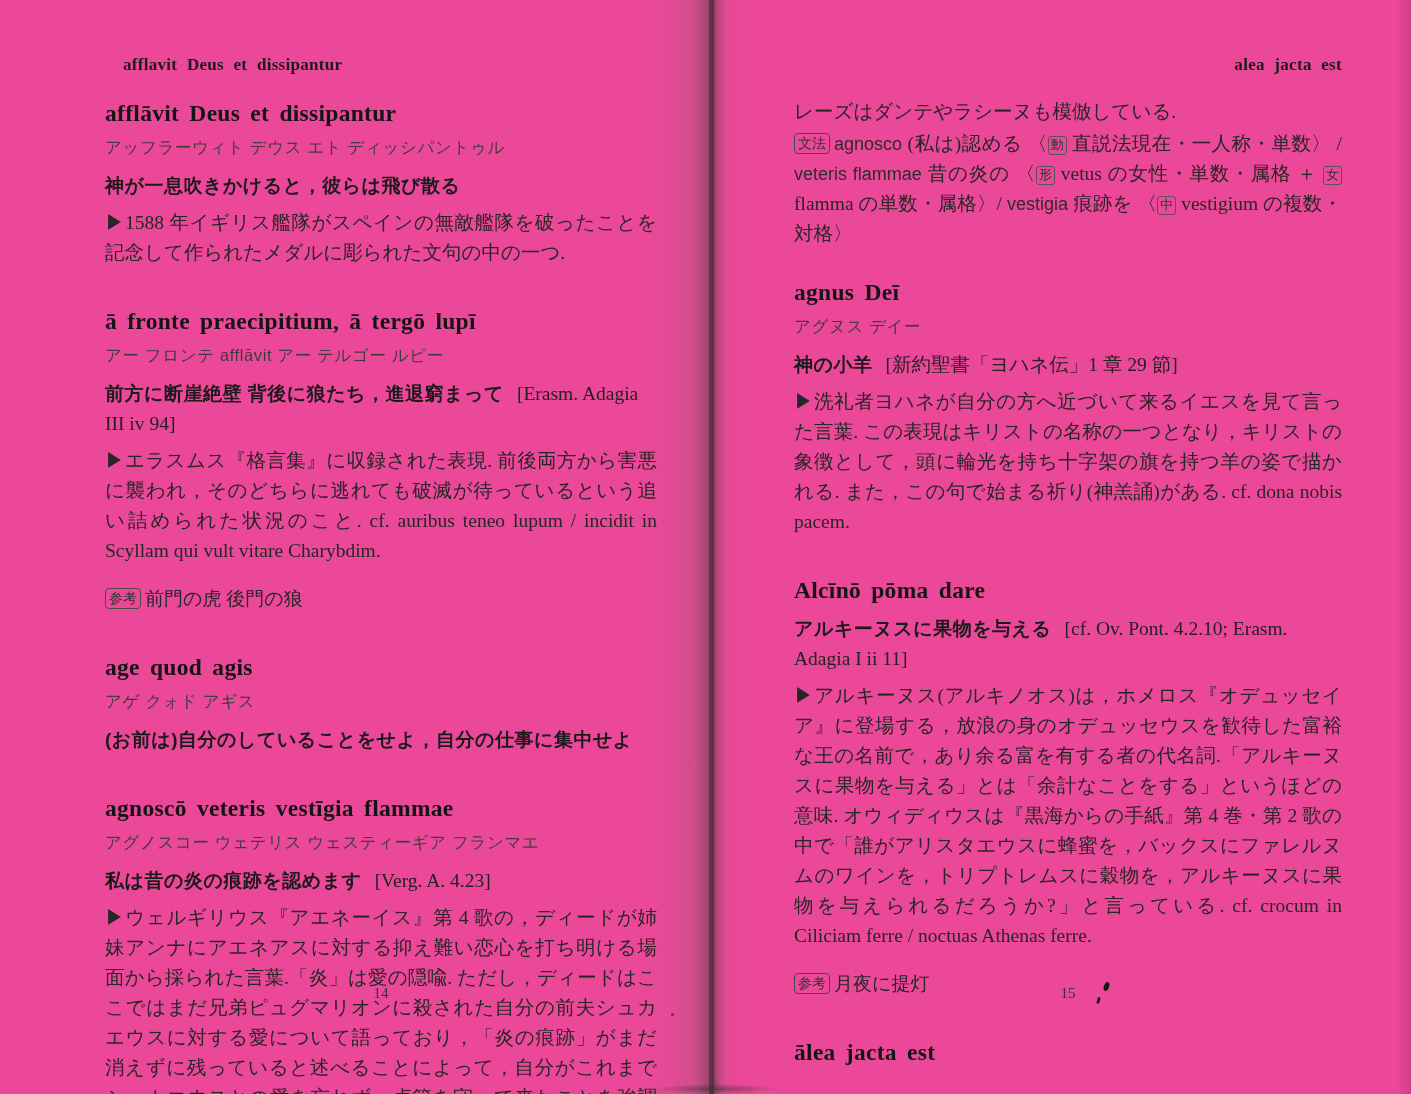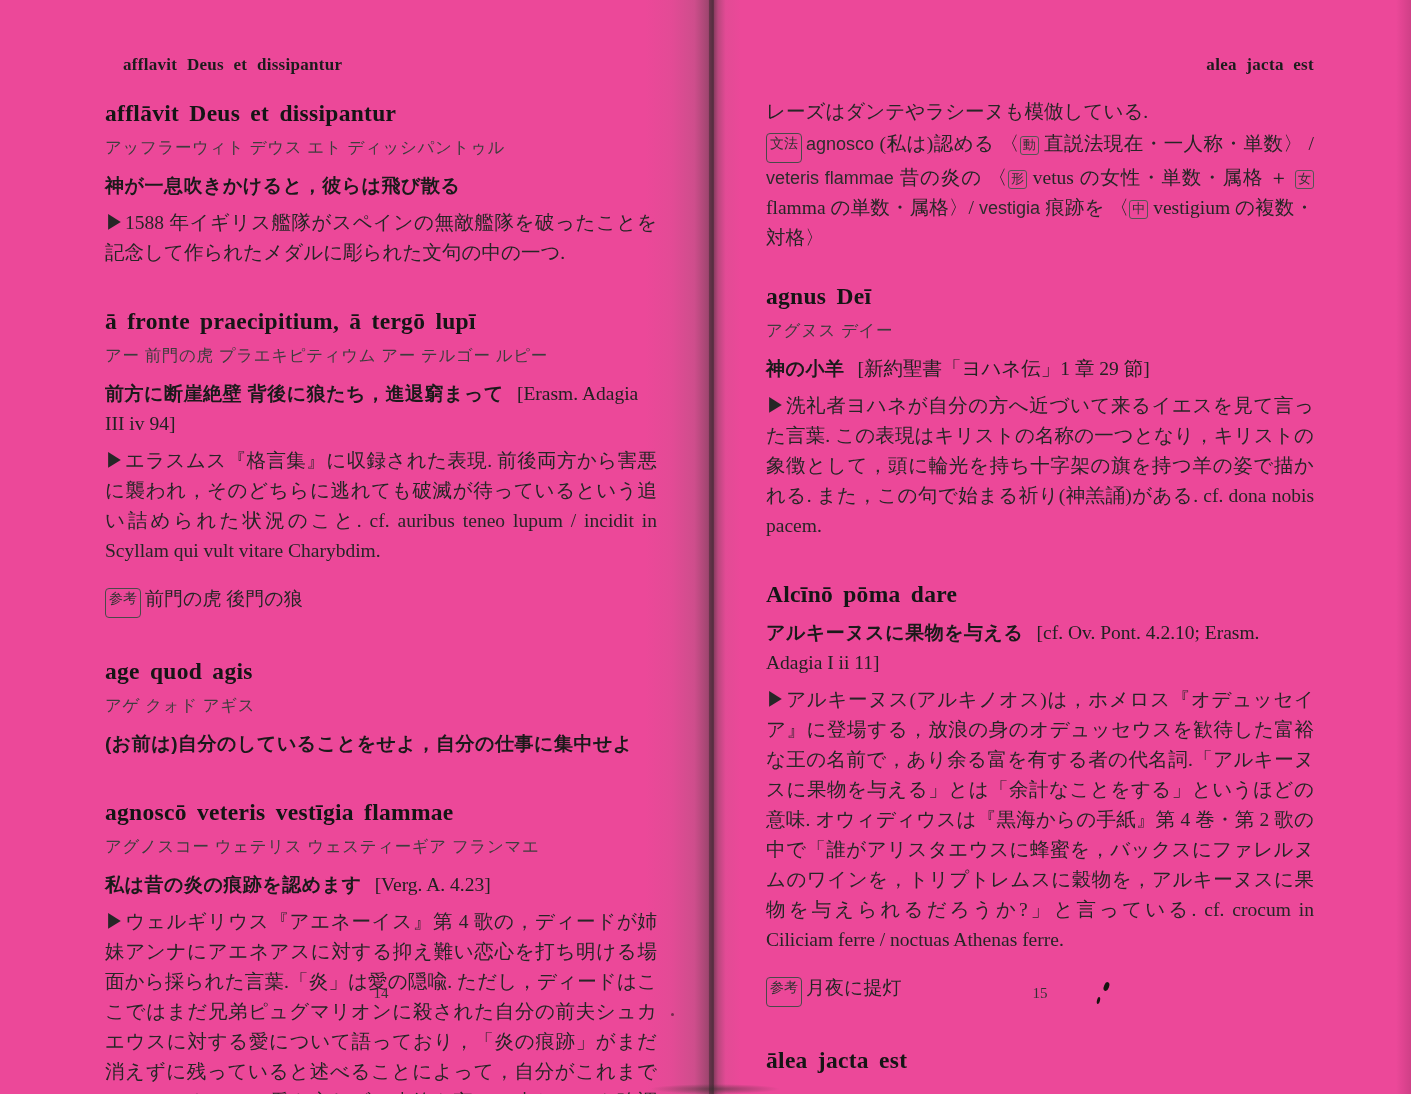--- a/index.html
+++ b/index.html
@@ -33,21 +33,21 @@
     position:absolute; left:650px; top:1084px; width:130px; height:10px;
     background:radial-gradient(closest-side, rgba(45,44,40,0.5), rgba(45,44,40,0));
   }
   .speck { position:absolute; background:#16140f; border-radius:45% 55% 50% 50%; }
   .speck-1 { left:1104px; top:982px; width:5px; height:9px; transform:rotate(22deg); }
   .speck-2 { left:1097px; top:997px; width:3px; height:7px; transform:rotate(14deg); }
   .speck-3 { left:671px; top:1013px; width:3px; height:3px; border-radius:50%; opacity:0.55; }
 
   .page { position:absolute; top:55px; }
   .page-left  { left:105px; width:552px; }
-  .page-right { left:766px; width:548px; }
+  .page-right { left:794px; width:548px; }
 
   .running-head {
     font-weight:bold; font-size:17px; letter-spacing:0.3px; word-spacing:5px;
     color:#1c1c1c; margin:0;
   }
   .page-left  .running-head { margin-left:18px; }
   .page-right .running-head { text-align:right; }
 
   .entry { margin-top:40px; }
   .entry-first { margin-top:25px; }
@@ -71,21 +71,21 @@
     font-size:19.5px; line-height:30px; margin:0; color:#262626;
     text-align:justify;
   }
   .cont { margin-top:22px; }
   .grammar { margin-top:2px; }
   .ital { }
   .gram-sans { font-family:"Liberation Sans", sans-serif; font-size:18px; color:#2c2c2c; }
   .boxed {
     display:inline-block; border:1px solid #4a4a4a; border-radius:4px;
     font-family:"Liberation Sans", sans-serif; font-size:14px;
-    line-height:1.3; padding:0 3px 10px; vertical-align:2px; color:#333;
+    line-height:1.3; padding:0 3px 1px; vertical-align:2px; color:#333;
     margin-right:4px;
   }
   .boxed-ch {
     display:inline-block; border:1px solid #555; border-radius:3px;
     font-family:"Liberation Sans", sans-serif; font-size:13px;
     line-height:1.25; padding:0 2px 1px; vertical-align:1.5px; color:#333;
   }
   .ref-line { font-size:19px; line-height:30px; margin-top:18px; color:#262626; }
   .page-num {
     position:absolute; top:930px; left:0; width:100%;
@@ -104,21 +104,21 @@
       <h2 class="headword">afflāvit Deus et dissipantur</h2>
       <div class="reading">アッフラーウィト デウス エト ディッシパントゥル</div>
       <div class="meaning-line">
         <span class="meaning">神が一息吹きかけると，彼らは飛び散る</span>
       </div>
       <p class="note"><span>▶1588 年イギリス艦隊がスペインの無敵艦隊を破ったことを記念して作られたメダルに彫られた文句の中の一つ.</span></p>
     </section>
 
     <section class="entry">
       <h2 class="headword">ā fronte praecipitium, ā tergō lupī</h2>
-      <div class="reading">アー 前門の虎 プラエキピティウム アー テルゴー ルピー</div>
+      <div class="reading">アー フロンテ afflāvit アー テルゴー ルピー</div>
       <div class="meaning-line">
         <span class="meaning">前方に断崖絶壁 背後に狼たち，進退窮まって</span><span class="source"><span>[Erasm. </span><span class="ital">Adagia</span><span> III iv 94]</span></span>
       </div>
       <p class="note"><span>▶エラスムス『格言集』に収録された表現. 前後両方から害悪に襲われ，そのどちらに逃れても破滅が待っているという追い詰められた状況のこと. </span><span class="ital">cf.</span><span> auribus teneo lupum / incidit in Scyllam qui vult vitare Charybdim.</span></p>
       <div class="ref-line">
         <span class="boxed">参考</span><span>前門の虎 後門の狼</span>
       </div>
     </section>
 
     <section class="entry">

